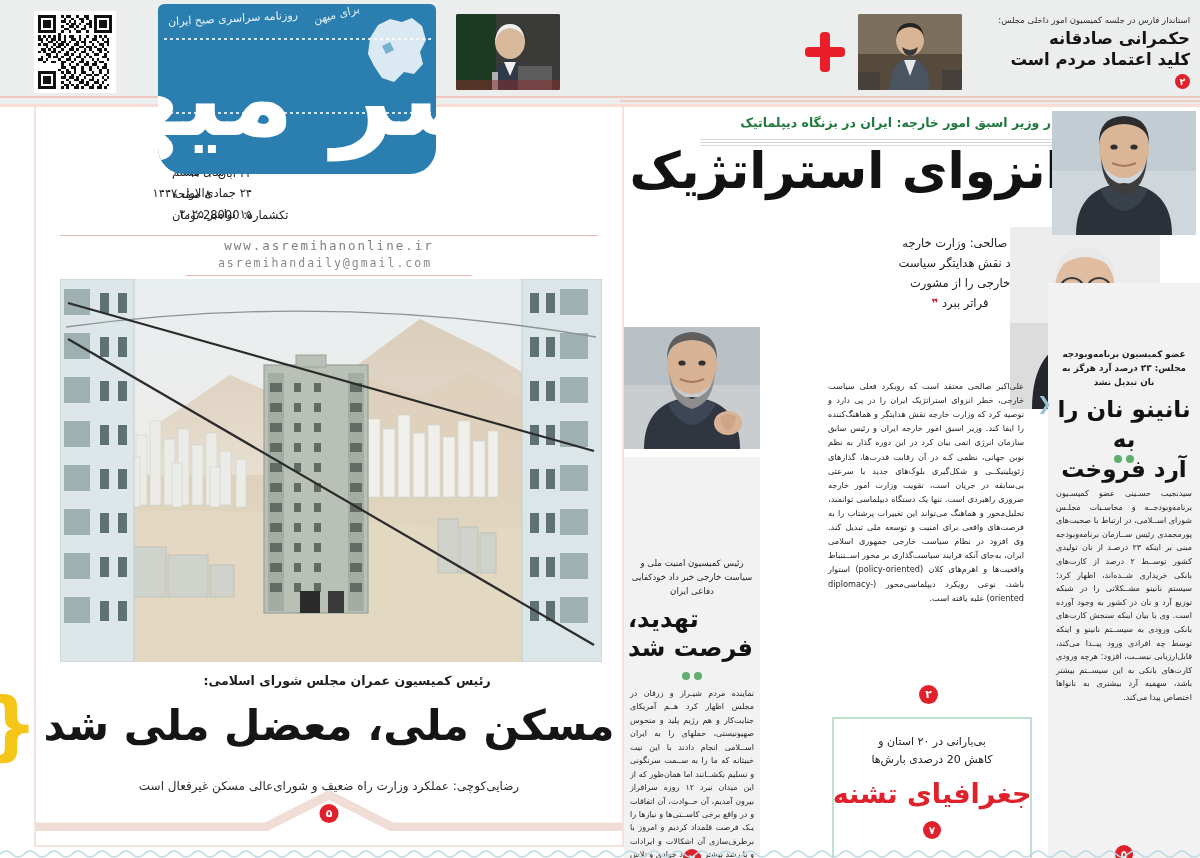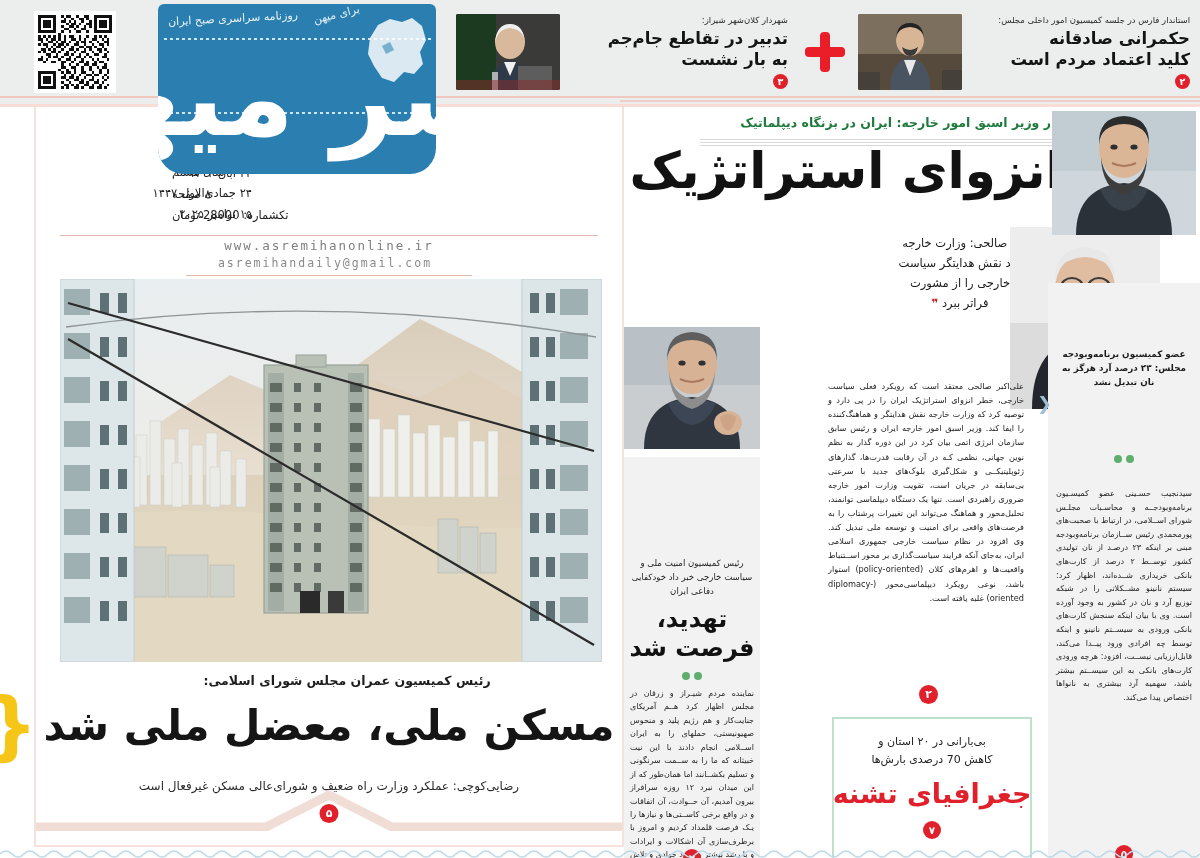--- a/index.html
+++ b/index.html
@@ -204,21 +204,21 @@
   }
   .photo-threat {
     position: absolute; left: 0; top: 220px; width: 136px; height: 122px;
     overflow: hidden;
   }
   .threat-k {
     position: absolute; left: 6px; top: 450px; width: 124px; text-align: center;
     font-size: 8.6px; line-height: 1.62; color: #1c1c1c;
   }
   .threat-t {
-    position: absolute; left: 4px; top: 498px; width: 128px; text-align: center;
+    position: absolute; left: 4px; top: 498px; width: 128px; text-align: left;
     font-size: 24px; font-weight: 700; color: #121212; line-height: 1.22;
   }
   .dots-green { position: absolute; left: 0; width: 100%; display: flex; gap: 4px; justify-content: center; }
   .dot { width: 8px; height: 8px; border-radius: 50%; background: #5fae6e; }
   .threat-body {
     position: absolute; left: 6px; top: 580px; width: 124px;
     font-size: 8px; line-height: 1.68; color: #242424; text-align: justify;
   }
   .threat-badge {
     position: absolute; left: 59px; top: 742px;
@@ -509,26 +509,20 @@
           <rect x="40" y="0" width="64" height="76" fill="#3a3a38"></rect>
           <ellipse cx="54" cy="28" rx="15" ry="17" fill="#d9b99c"></ellipse>
           <path d="M39 30 Q40 10 54 10 Q68 10 69 30 Q69 16 54 14 Q41 15 39 30 Z" fill="#efefef"></path>
           <path d="M36 76 Q36 48 54 46 Q72 48 72 76 Z" fill="#2f3a48"></path>
           <path d="M48 48 L54 62 L60 48 Z" fill="#f0f0f0"></path>
           <rect x="36" y="58" width="6" height="18" fill="#b0b0b0"></rect>
           <rect x="62" y="52" width="34" height="24" fill="#5d5d5d"></rect>
           <rect x="0" y="66" width="104" height="10" fill="#8b2b2b" opacity=".5"></rect>
         </svg>
       </div>
-      <div class="banner-text">
-        <div class="banner-kicker">شهردار کلان‌شهر شیراز:</div>
-        <div class="banner-title">تدبیر در تقاطع جام‌جم</div>
-        <div class="banner-title">به بار نشست</div>
-        <div class="badge">۳</div>
-      </div>
     </div>
 
     <div class="plus-div">
       <svg width="48" height="48" viewBox="0 0 48 48">
         <rect x="19" y="4" width="10" height="40" rx="4" fill="#ea1e28"></rect>
         <rect x="4" y="19" width="40" height="10" rx="4" fill="#ea1e28"></rect>
       </svg>
     </div>
 
     <div class="banner-item">
@@ -821,21 +815,21 @@
           <ellipse cx="75" cy="140" rx="22" ry="16" fill="#e0bda1"></ellipse>
           <path d="M58 140 Q75 130 92 140 Q75 152 58 140 Z" fill="#d8ab8d"></path>
         </svg>
       </div>
 
       <div class="col-center">علی‌اکبر صالحی معتقد است که رویکرد فعلی سیاست خارجی، خطر انزوای استراتژیک ایران را در پی دارد و توصیه کرد که وزارت خارجه نقش هدایتگر و هماهنگ‌کننده را ایفا کند. وزیر اسبق امور خارجه ایران و رئیس سابق سازمان انرژی اتمی بیان کرد در این دوره گذار به نظم نوین جهانی، نظمی کـه در آن رقابت قدرت‌ها، گذارهای ژئوپلیتیکــی و شکل‌گیری بلوک‌های جدید با سرعتی بی‌سابقه در جریان است، تقویت وزارت امور خارجه ضروری راهبردی است. تنها یک دستگاه دیپلماسی توانمند، تحلیل‌محور و هماهنگ می‌تواند این تغییرات پرشتاب را به فرصت‌های واقعی برای امنیت و توسعه ملی تبدیل کند. وی افزود در نظام سیاست خارجی جمهوری اسلامی ایران، به‌جای آنکه فرایند سیاست‌گذاری بر محور اســتنباط واقعیت‌ها و اهرم‌های کلان (policy-oriented) استوار باشد، نوعی رویکرد دیپلماسی‌محور (diplomacy-oriented) غلبه یافته است.</div>
       <div class="col-center-badge">۲</div>
 
       <div class="greenbox">
         <div class="k">بی‌بارانی در ۲۰ استان و</div>
-        <div class="k">کاهش 70 درصدی بارش‌ها</div>
+        <div class="k">کاهش 20 درصدی بارش‌ها</div>
         <div class="t">جغرافیای تشنه</div>
         <div class="badge">۷</div>
       </div>
 
       <div class="card-threat"></div>
       <div class="photo-threat">
         <svg width="136" height="122" viewBox="0 0 136 122">
           <rect width="136" height="122" fill="#c9cdd0"></rect>
           <rect x="0" y="0" width="136" height="58" fill="#b9c1c6"></rect>
           <path d="M20 122 Q20 74 68 70 Q116 74 116 122 Z" fill="#2f3640"></path>
@@ -876,20 +870,24 @@
           <path d="M49 46 Q50 78 72 84 Q94 78 95 46 Q92 70 72 74 Q52 70 49 46 Z" fill="#3d3d3d"></path>
           <g fill="#2f2f2f">
             <ellipse cx="62" cy="36" rx="3.6" ry="2.6"></ellipse>
               <ellipse cx="82" cy="36" rx="3.6" ry="2.6"></ellipse>
           </g>
           <path d="M60 52 Q72 58 84 52" stroke="#a8795f" stroke-width="2" fill="none"></path>
         </svg>
       </div>
       <div class="chev">❮</div>
       <div class="bread-k">عضو کمیسیون برنامه‌وبودجه مجلس: ۲۳ درصد آرد هرگز به نان تبدیل نشد</div>
+      <div class="bread-t">
+        <div>نانینو نان را به</div>
+        <div>آرد فروخت</div>
+      </div>
       <div class="dots-green" style="top:348px; right:8px; width:136px; left:auto;">
         <span class="dot"></span>
         <span class="dot"></span>
       </div>
       <div class="bread-body">سیدنجیب حسـینی عضو کمیسـیون برنامه‌وبودجــه و محاسـبات مجلـس شورای اســلامی، در ارتباط با صحبت‌های پورمحمدی رئیس ســازمان برنامه‌وبودجه مبنی بر اینکه ۲۳ درصـد از نان تولیدی کشور توســط ۲ درصد از کارت‌های بانکی خریداری شــده‌اند، اظهار کرد: سیستم نانینو مشــکلاتی را در شبکه توزیع آرد و نان در کشور به وجود آورده است. وی با بیان اینکه سنجش کارت‌های بانکی ورودی به سیســتم نانینو و اینکه توسط چه افرادی ورود پیــدا می‌کند، قابل‌ارزیابی نیســت، افزود: هرچه ورودی کارت‌های بانکی به این سیســتم بیشتر باشد، سهمیه آرد بیشتری به نانواها اختصاص پیدا می‌کند.</div>
       <div class="bread-badge">۵</div>
     </div>
 
   </div>
 

